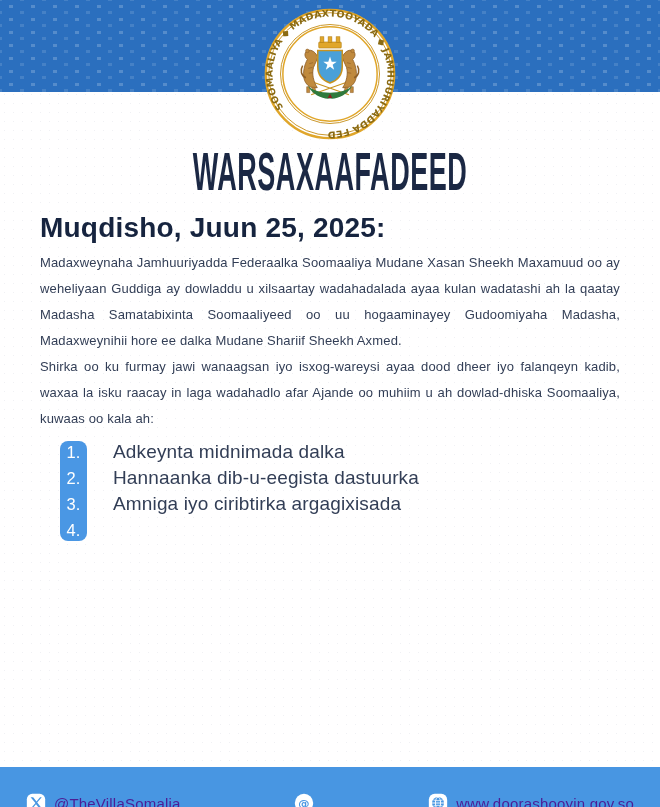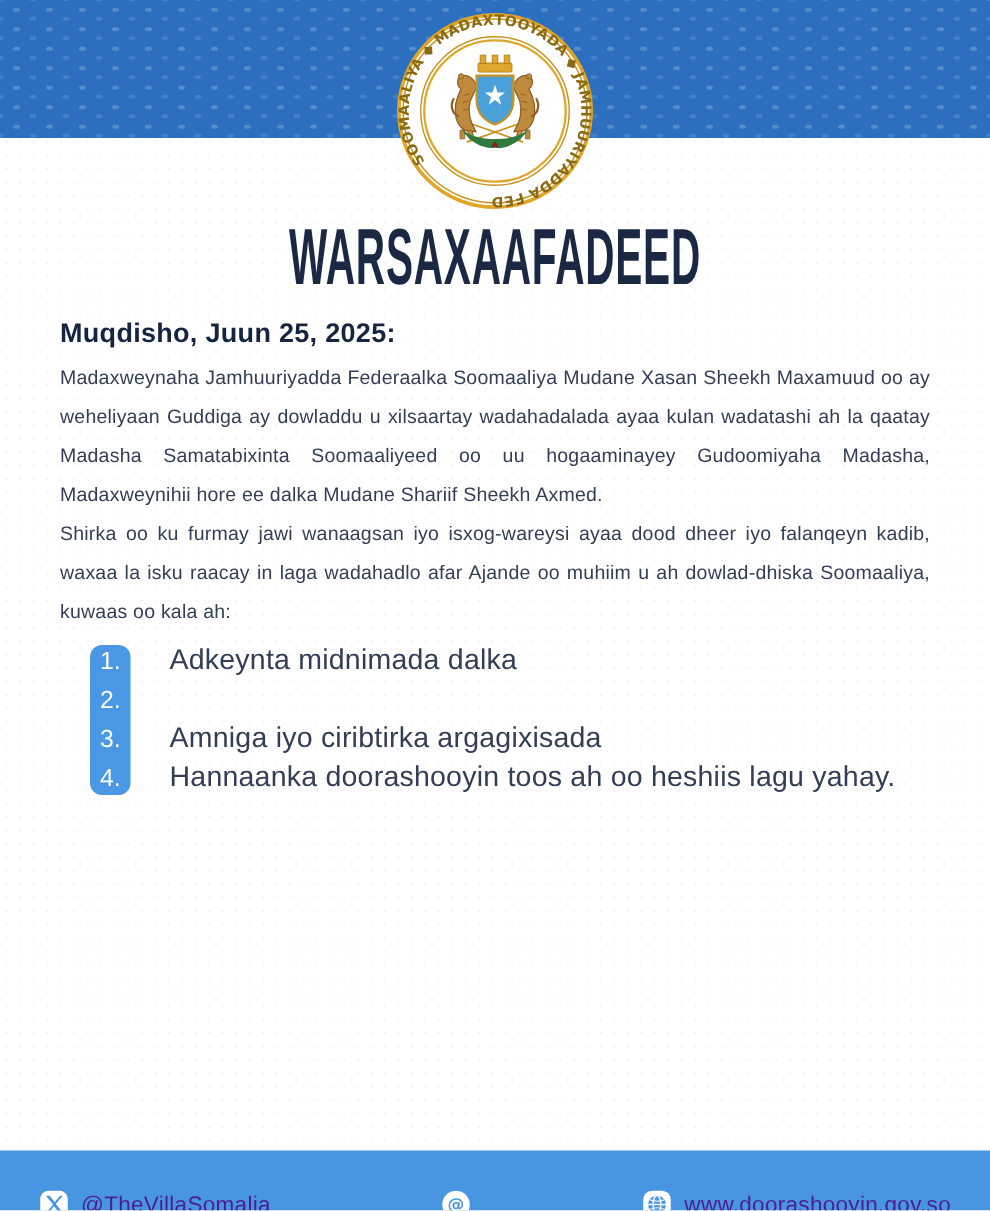--- a/index.html
+++ b/index.html
@@ -48,21 +48,21 @@
     transform: scaleX(0.52) scaleY(1.02);
     transform-origin: 50% 50%;
     white-space: nowrap;
   }
   .content {
     position: relative;
     padding: 14px 40px 0 40px;
     color: #323e56;
   }
   .dateline {
-    font-size: 18px;
+    font-size: 28px;
     font-weight: 700;
     color: #16243f;
     margin-bottom: 6px;
     letter-spacing: 0.2px;
   }
   .para {
     font-size: 13px;
     line-height: 26px;
     text-align: justify;
     letter-spacing: 0.15px;
@@ -193,28 +193,28 @@
     <p class="para">Madaxweynaha Jamhuuriyadda Federaalka Soomaaliya Mudane Xasan Sheekh Maxamuud oo ay weheliyaan Guddiga ay dowladdu u xilsaartay wadahadalada ayaa kulan wadatashi ah la qaatay Madasha Samatabixinta Soomaaliyeed oo uu hogaaminayey Gudoomiyaha Madasha, Madaxweynihii hore ee dalka Mudane Shariif Sheekh Axmed.</p>
     <p class="para">Shirka oo ku furmay jawi wanaagsan iyo isxog-wareysi ayaa dood dheer iyo falanqeyn kadib, waxaa la isku raacay in laga wadahadlo afar Ajande oo muhiim u ah dowlad-dhiska Soomaaliya, kuwaas oo kala ah:</p>
 
     <div class="agenda">
       <div class="agenda-row">
         <span class="agenda-num">1.</span>
         <span class="agenda-label">Adkeynta midnimada dalka</span>
       </div>
       <div class="agenda-row">
         <span class="agenda-num">2.</span>
+        <span class="agenda-label">Hannaanka dib-u-eegista dastuurka</span>
       </div>
       <div class="agenda-row">
         <span class="agenda-num">3.</span>
         <span class="agenda-label">Amniga iyo ciribtirka argagixisada</span>
       </div>
       <div class="agenda-row">
         <span class="agenda-num">4.</span>
-        <span class="agenda-label">Hannaanka doorashooyin toos ah oo heshiis lagu yahay.</span>
       </div>
     </div>
 
   </div>
 
   <div class="footer">
     <div class="footer-item">
       <svg class="footer-icon" viewBox="0 0 24 24">
         <rect x="1" y="1" width="22" height="22" rx="6.5" fill="#ffffff"></rect>
         <path d="M5.5,5 h3.1 l4,5.2 L16.9,5 h2 l-5.4,6.5 L19.4,19 h-3.1 l-4.3,-5.6 L7.4,19 h-2 l5.9,-7.1 Z" fill="#4896e2"></path>

